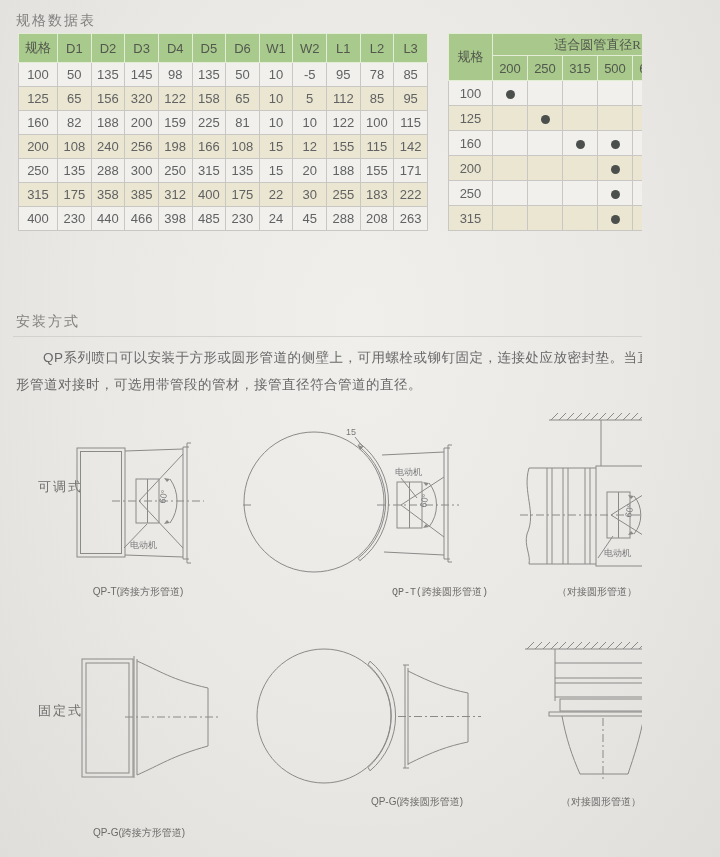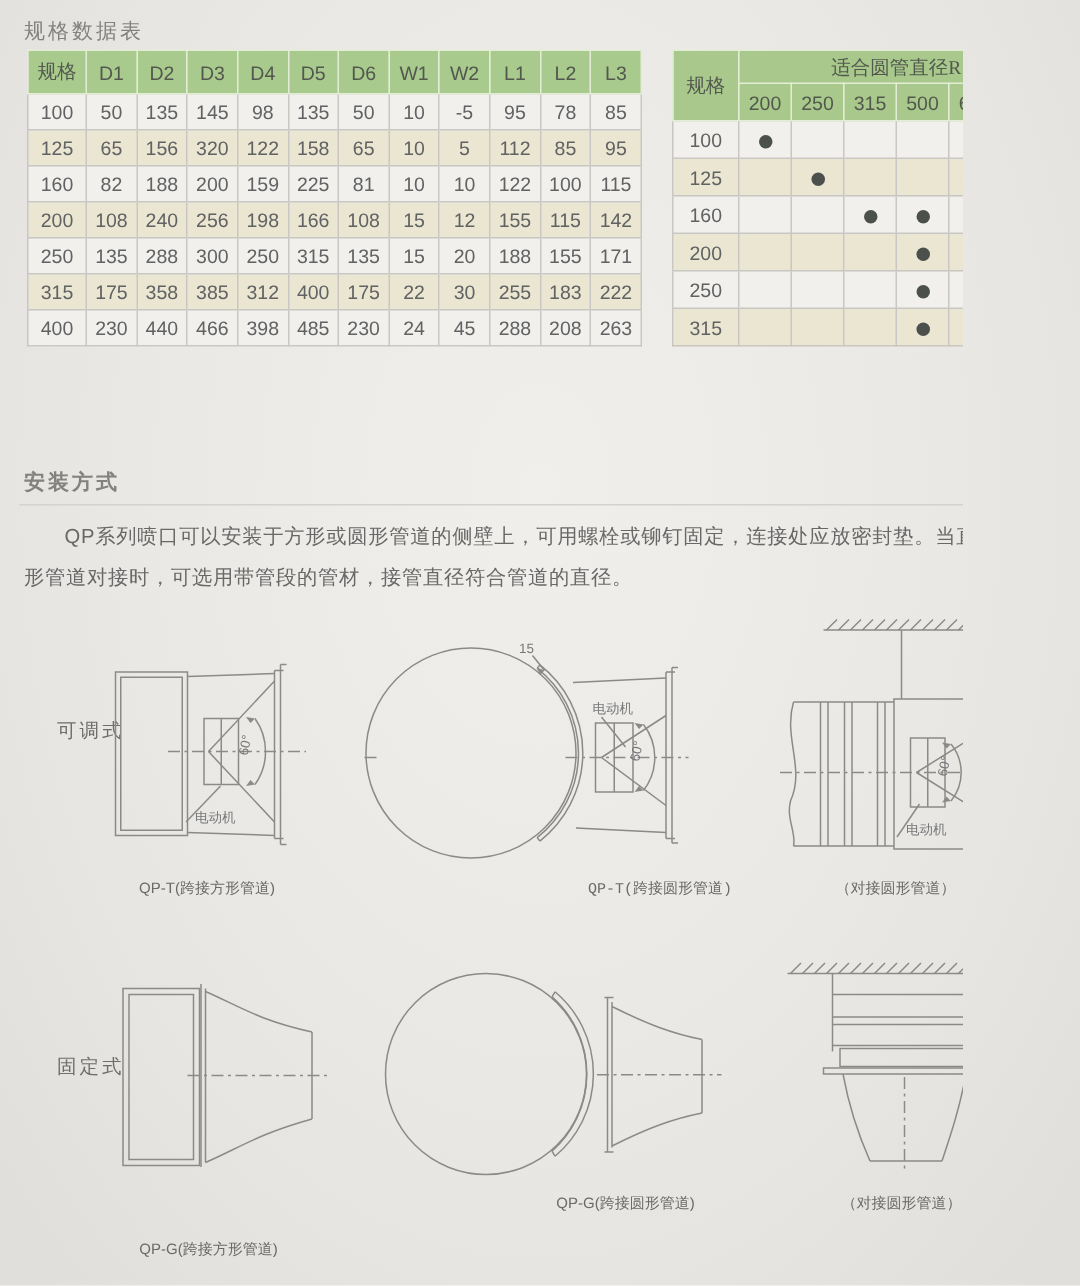--- a/index.html
+++ b/index.html
@@ -265,21 +265,21 @@
           <td></td>
           <td></td>
           <td></td>
           <td><span class="dot"></span></td>
           <td><span class="dot"></span></td>
           <td><span class="dot"></span></td>
         </tr>
       </tbody>
   </table>
 
-  <div class="sec-title" style="left:16px; top:313px;font-weight:bold;">安装方式</div>
+  <div class="sec-title" style="left:16px; top:313px;">安装方式</div>
   <div class="rule"></div>
   <p class="install-par">QP系列喷口可以安装于方形或圆形管道的侧壁上，可用螺栓或铆钉固定，连接处应放密封垫。当直接与圆形管道对接时，可选用带管段的管材，接管直径符合管道的直径。</p>
 
   <div class="diag-label" style="left:38px; top:451px;margin-top:27px;">可调式</div>
   <div class="diag-label" style="left:38px; top:660px;margin-top:42px;">固定式</div>
 
   <div class="fig" style="left:68px; top:436px;">
     <svg width="150" height="150" viewBox="0 0 150 150">
       <rect class="ln" x="9" y="12" width="48" height="109"></rect>
       <rect class="ln" x="12.5" y="15.5" width="41" height="102"></rect>

